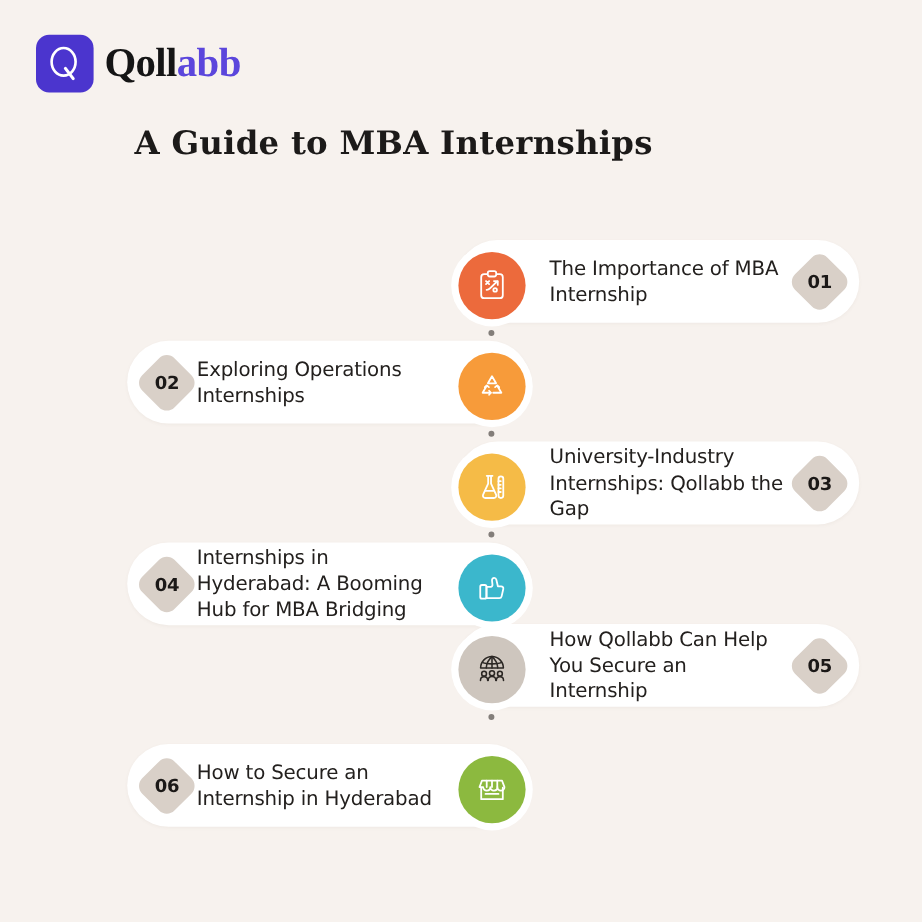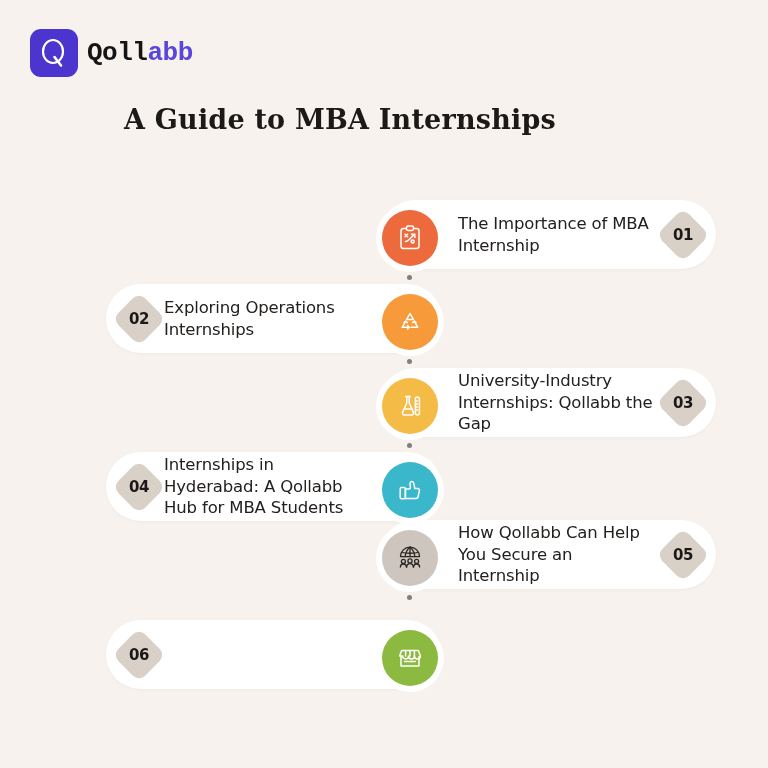--- a/index.html
+++ b/index.html
@@ -28,43 +28,42 @@
     width: 48px;
     height: 48px;
     border-radius: 11px;
     background: #4B35CE;
     display: flex;
     align-items: center;
     justify-content: center;
   }
   #logo-mark svg { display: block; }
   #logo-wordmark {
-    font-family: Liberation Mono, monospace;
-    font-size: 26px;
+    font-family: Liberation Serif, serif;
+    font-size: 34px;
     font-weight: 600;
     letter-spacing: -0.5px;
     line-height: 1;
     white-space: nowrap;
   }
   .wm-dark { color: #151515; }
   .wm-purple { color: #5B46DC; }
 
   
   #page-title {
     position: absolute;
     top: 104px;
     left: 0;
     width: 656px;
     text-align: center;
     font-family: "DejaVu Serif", "Liberation Serif", serif;
     font-size: 27px;
     font-weight: 700;
     color: #1C1A19;
     letter-spacing: 0.2px;
-    padding-left: 12px;
   }
 
   
   #timeline {
     position: absolute;
     left: 0;
     top: 196px;
     width: 768px;
     height: 520px;
     margin-left: 26px;
@@ -255,21 +254,21 @@
       </svg>
     </div>
   </div>
 
   <div class="row" style="top:252px;">
     <div class="connector"></div>
     <div class="pill left">
       <div class="badge">
         <span class="badge-num">04</span>
       </div>
-      <div class="pill-text">Internships in Hyderabad: A Qollabb Hub for MBA Students</div>
+      <div class="pill-text">Internships in Hyderabad: A Booming Hub for MBA Bridging</div>
     </div>
     <div class="icon-ring"></div>
     <div class="icon-circle" style="background:#3BB7CC;">
       <svg width="28" height="28" viewBox="0 0 28 28" fill="none" stroke="#FFFFFF" stroke-width="1.5" stroke-linecap="round" stroke-linejoin="round">
         <rect x="4.2" y="11.5" width="5.2" height="11.3" rx="1.4"></rect>
         <path d="M9.4 13 L13 13 C13.9 13 14.5 12.2 14.4 11.3 L14 7.6 C13.9 6.5 14.7 5.5 15.8 5.5 C16.7 5.5 17.4 6.1 17.6 7 L18.9 12.6 L21.6 12.6 C22.8 12.6 23.7 13.7 23.4 14.9 L22 21 C21.8 21.9 21 22.5 20.1 22.5 L9.4 22.5 Z"></path>
       </svg>
     </div>
   </div>
 
@@ -297,20 +296,21 @@
         <path d="M17.6 23 C17.6 21.1 18.9 20 20.6 20 C22.3 20 23.6 21.1 23.6 23"></path>
       </svg>
     </div>
   </div>
 
   <div class="row" style="top:420px;">
     <div class="pill left">
       <div class="badge">
         <span class="badge-num">06</span>
       </div>
+      <div class="pill-text">How to Secure an Internship in Hyderabad</div>
     </div>
     <div class="icon-ring"></div>
     <div class="icon-circle" style="background:#8CB93F;">
       <svg width="28" height="28" viewBox="0 0 28 28" fill="none" stroke="#FFFFFF" stroke-width="1.5" stroke-linecap="round" stroke-linejoin="round">
         <path d="M5 12.4 L5 22 L23 22 L23 12.4"></path>
         <path d="M3.6 11.9 L5.6 6.6 L22.4 6.6 L24.4 11.9 C24.4 13.6 23 14.9 21.4 14.9 C19.8 14.9 18.5 13.6 18.5 11.9 C18.5 13.6 17.2 14.9 15.5 14.9 C13.9 14.9 12.6 13.6 12.6 11.9 C12.6 13.6 11.3 14.9 9.6 14.9 C8 14.9 6.6 13.6 6.6 11.9 Z"></path>
         <path d="M9.6 6.6 L9.6 11.9 M14 6.6 L14 11.9 M18.4 6.6 L18.4 11.9"></path>
         <path d="M8.6 17.6 L19.4 17.6"></path>
       </svg>
     </div>

